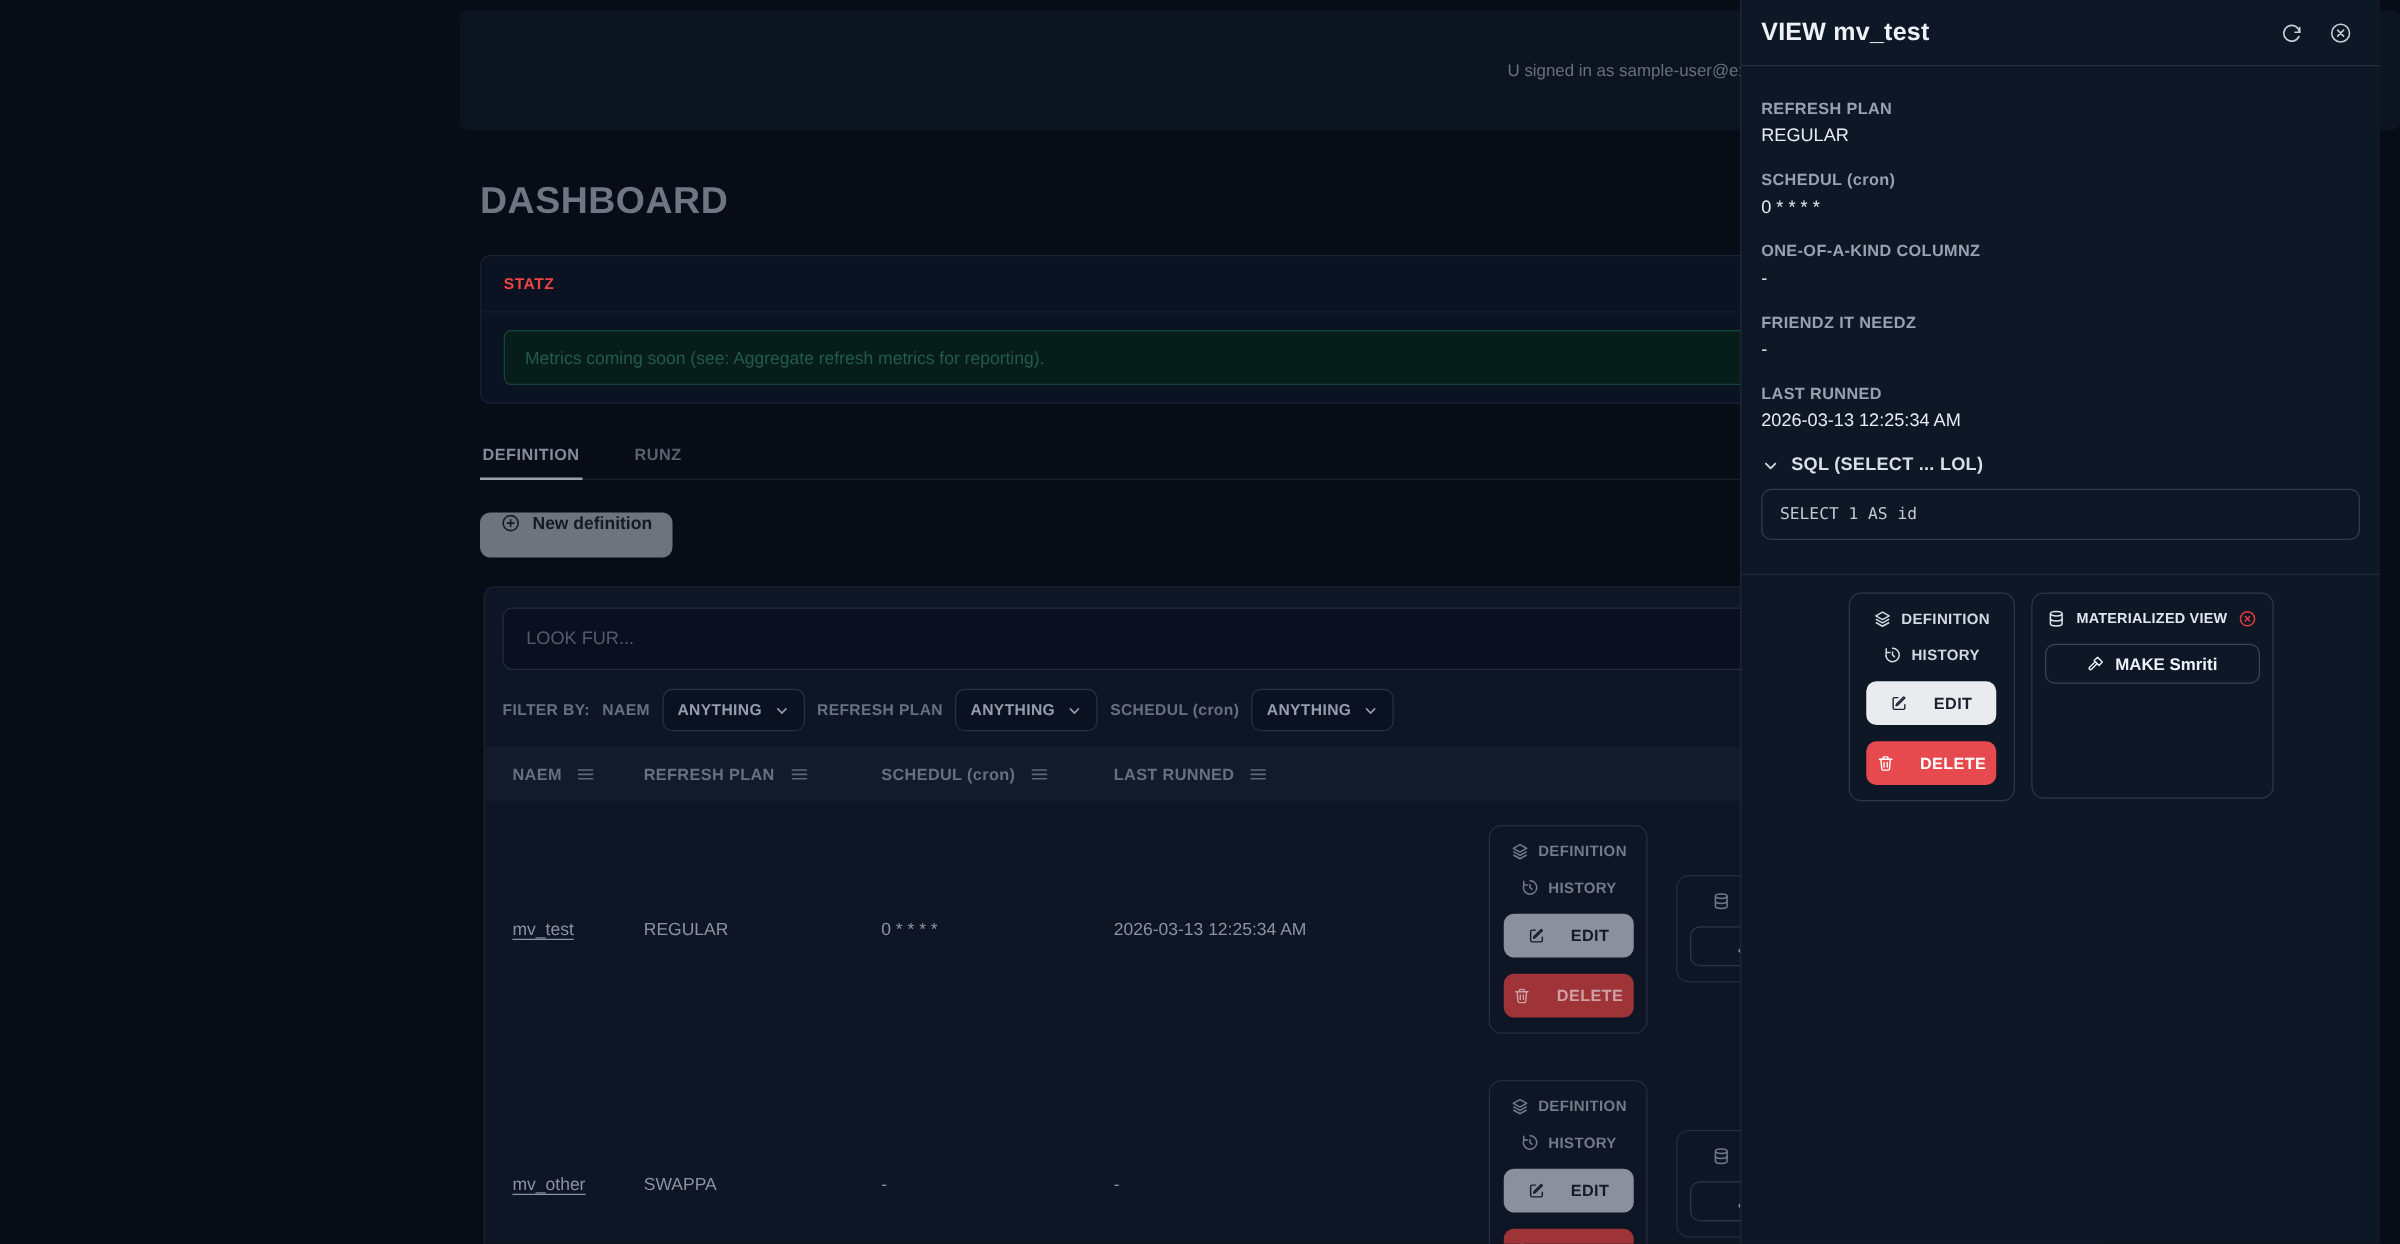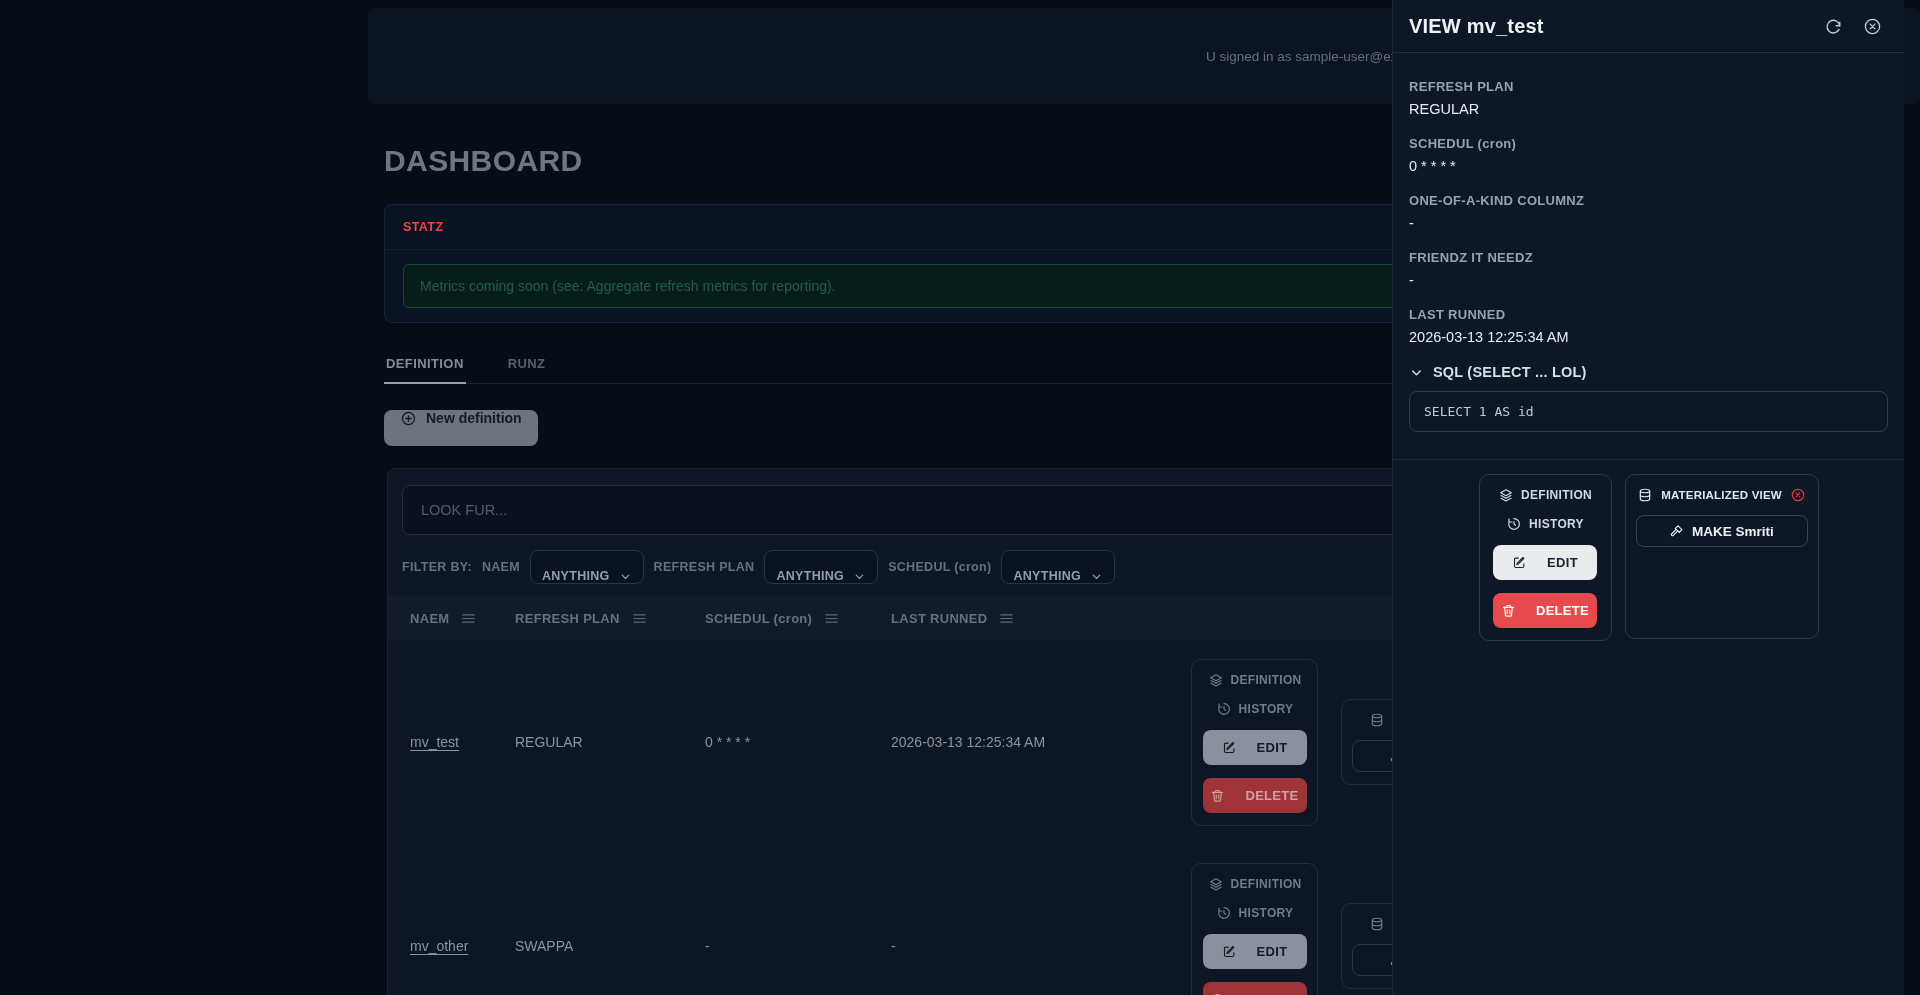--- a/index.html
+++ b/index.html
@@ -61,21 +61,21 @@
   .search-input {
     display:block; margin:0 14px; width:calc(100% - 28px); height:50px;
     background:#0a1020; border:1px solid #222d42; border-radius:8px;
     padding:0 18px; font-family:inherit; font-size:14.5px; color:#8b93a1;
   }
   .search-input::placeholder { color:#525c6d; }
 
   .filters { margin:15px 14px 12px; display:flex; align-items:center; gap:10px; }
   .filter-label { font-size:12.5px; font-weight:700; color:#66707f; letter-spacing:.3px; }
   .filter-select {
-    height:34px; padding:0 11px; display:flex; align-items:flex-end; gap:9px;
+    height:34px; padding:0 11px; display:flex; align-items:center; gap:9px;
     background:#0a1120; border:1px solid #27324a; border-radius:8px;
     font-size:12.5px; font-weight:700; color:#959eae; cursor:pointer; letter-spacing:.3px;
   }
 
   .thead, .trow {
     display:grid; grid-template-columns:105px 190px 186px 300px 150px 220px;
     padding-left:22px; align-items:center;
   }
   .thead { height:44px; background:#131b2b; }
   .th { display:flex; align-items:center; gap:11px; font-size:13px; font-weight:700; color:#667081; letter-spacing:.3px; }

